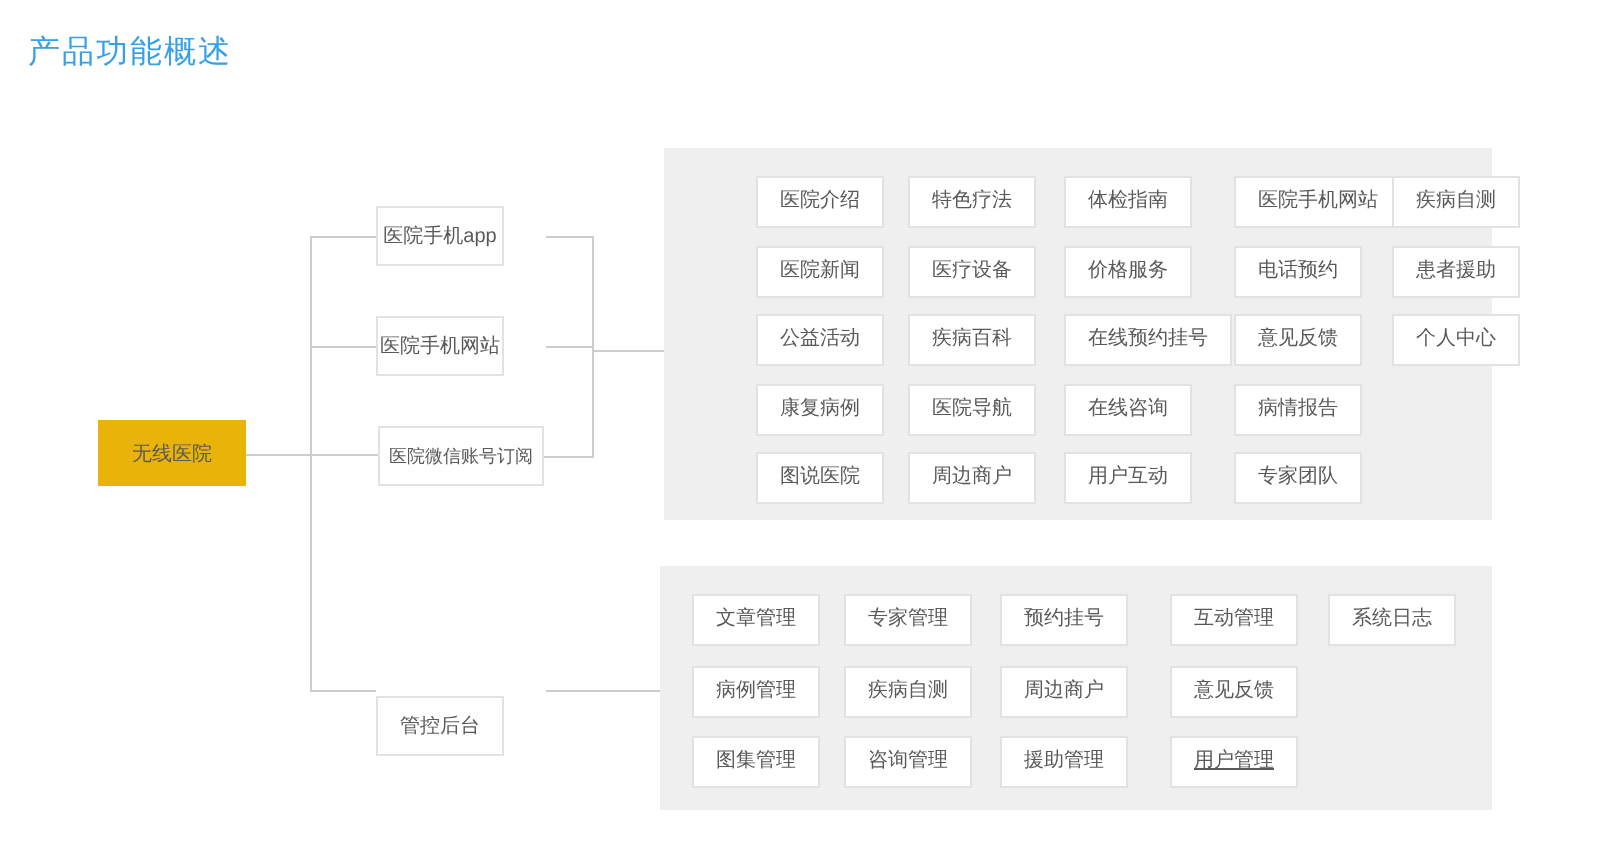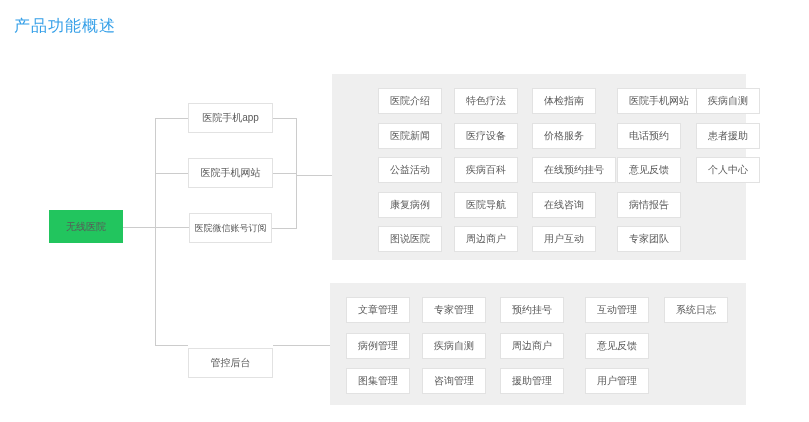--- a/index.html
+++ b/index.html
@@ -13,23 +13,23 @@
     font-size:16px;color:#36a0e8;letter-spacing:1px;
   }
   
   .line{position:absolute;background:#cccccc;}
   
   .node{
     position:absolute;display:flex;align-items:center;justify-content:center;
     font-size:10px;color:#595959;white-space:nowrap;box-sizing:border-box;
   }
   .node.root{
-    left:49px;top:210px;width:74px;height:33px;background:#22c55e;
+    left:49px;top:210px;width:74px;height:33px;background:#eab308;
   }
-  .node.ch{background:#ffffff;border:1px solid #e2e2e2;width:85px;height:30px;}
+  .node.ch{background:#ffffff;border:1px solid #e2e2e2;width:64px;height:30px;}
   .node.ch1{left:188px;top:103px;}
   .node.ch2{left:188px;top:158px;}
   .node.ch3{left:189px;top:213px;width:83px;font-size:9px;}
   .node.ch4{left:188px;top:330px;margin-top:18px;}
   
   .panel{
     position:absolute;background:#efefef;
   }
   .panel.top{left:332px;top:74px;width:414px;height:186px;}
   .panel.bottom{left:330px;top:283px;width:416px;height:122px;}
@@ -106,17 +106,17 @@
         <div class="feature-btn" style="grid-area: 1 / 3;">预约挂号</div>
         <div class="feature-btn" style="grid-area: 1 / 4;">互动管理</div>
         <div class="feature-btn" style="grid-area: 1 / 5;">系统日志</div>
         <div class="feature-btn" style="grid-area: 2 / 1;">病例管理</div>
         <div class="feature-btn" style="grid-area: 2 / 2;">疾病自测</div>
         <div class="feature-btn" style="grid-area: 2 / 3;">周边商户</div>
         <div class="feature-btn" style="grid-area: 2 / 4;">意见反馈</div>
         <div class="feature-btn" style="grid-area: 3 / 1;">图集管理</div>
         <div class="feature-btn" style="grid-area: 3 / 2;">咨询管理</div>
         <div class="feature-btn" style="grid-area: 3 / 3;">援助管理</div>
-        <div class="feature-btn" style="grid-area: 3 / 4;">用户管理</div>
+        <div class="feature-btn" style="grid-area: 3 / 4; text-decoration: underline;">用户管理</div>
       </div>
   </div>
 
 </div>
 
 </body></html>

